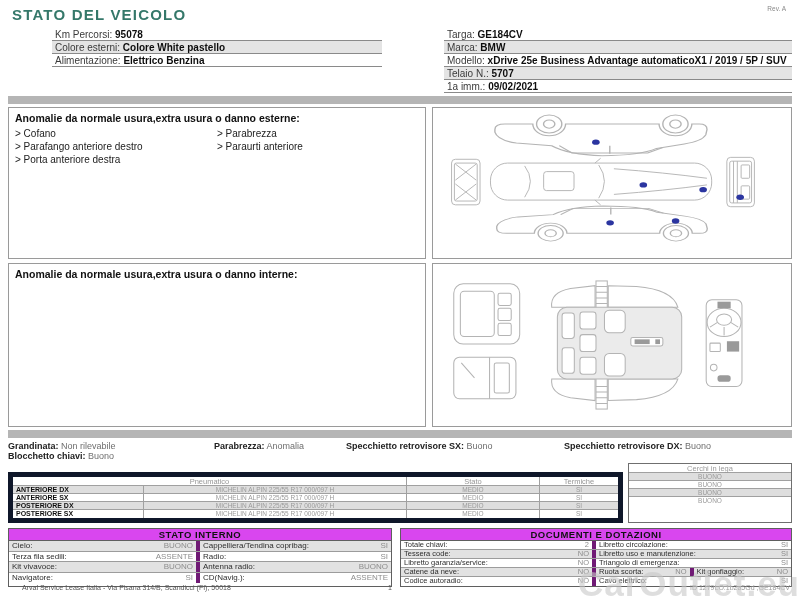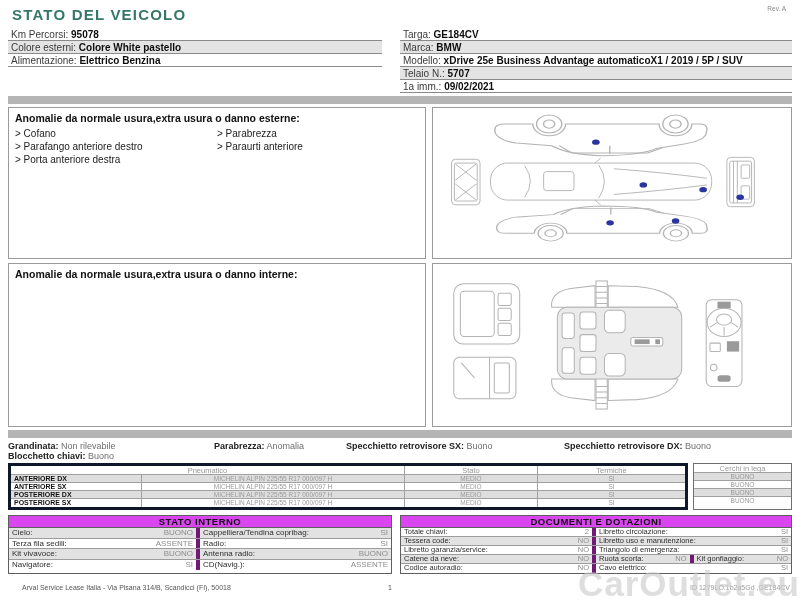--- a/index.html
+++ b/index.html
@@ -7,21 +7,21 @@
   body { width:800px; height:600px; font-family:"Liberation Sans",sans-serif; color:#222; position:relative; overflow:hidden; }
   .page { position:absolute; inset:0; padding:4px 8px; }
 
   .doc-title { color:#35786a; font-size:15px; font-weight:bold; letter-spacing:1.2px; margin:2px 0 5px 4px; }
   .rev { position:absolute; top:5px; right:14px; font-size:6.5px; color:#888; }
 
   .info-cols { display:flex; gap:18px; }
   .info-col { font-size:10px; }
   .info-col.left { width:374px; }
   .info-col.right { flex:1; }
-  .field { border-bottom:1px solid #8a8a8a; padding:1px 3px 0 3px; min-height:12px; line-height:11px; }
+  .field { border-bottom:1px solid #8a8a8a; padding:1px 3px 0 3px; min-height:12px; line-height:11px;margin-left:44px; }
   .field.shade { background:#e4e4e4; }
   .flabel { color:#3a3a3a; }
   .fvalue { font-weight:bold; color:#0d0d0d; }
 
   .sep-bar { height:8px; background:#b5b5b5; margin:3px 0; }
 
   .panel-row { display:flex; gap:6px; }
   .panel { border:1px solid #9a9a9a; background:#fff; }
   .text-panel { width:418px; padding:4px 6px; }
   .diagram-panel { flex:1; overflow:hidden; }
@@ -33,21 +33,21 @@
   .diagram-panel svg { width:100%; height:100%; display:block; }
 
   .cond-block { margin-top:2px; font-size:9px; line-height:10px; }
   .cond-line { display:flex; }
   .cond-item { white-space:nowrap; }
   .cond-item .clabel { font-weight:bold; color:#222; }
   .cond-item .cvalue { color:#6e6e6e; }
   .cw0 { width:206px; } .cw1 { width:132px; } .cw2 { width:228px; } .cw3 { flex:1; }
 
   .tyre-wrap { display:flex; gap:5px; margin-top:2px; }
-  .tyre-main { width:680px; border:3px solid #0f172a; }
+  .tyre-main { width:615px; border:5px solid #0f172a;margin-top:9px; }
   .tyre-cerchi { flex:1; border:1px solid #6f6f6f; }
   .t-row { display:flex; height:8px; line-height:8px; border-bottom:1px solid #a0a0a0; }
   .t-row:last-child { border-bottom:none; }
   .t-row.head { height:9px; line-height:9px; }
   .t-row.shade { background:#dedede; }
   .t-cell { border-right:1px solid #a0a0a0; text-align:center; color:#9a9a9a; font-size:6.5px; overflow:hidden; }
   .t-cell:last-child { border-right:none; }
   .t-pos { width:131px; text-align:left; padding-left:3px; color:#111; font-weight:bold; font-size:7px; }
   .t-tyre { width:263px; }
   .t-stato { width:133px; }

